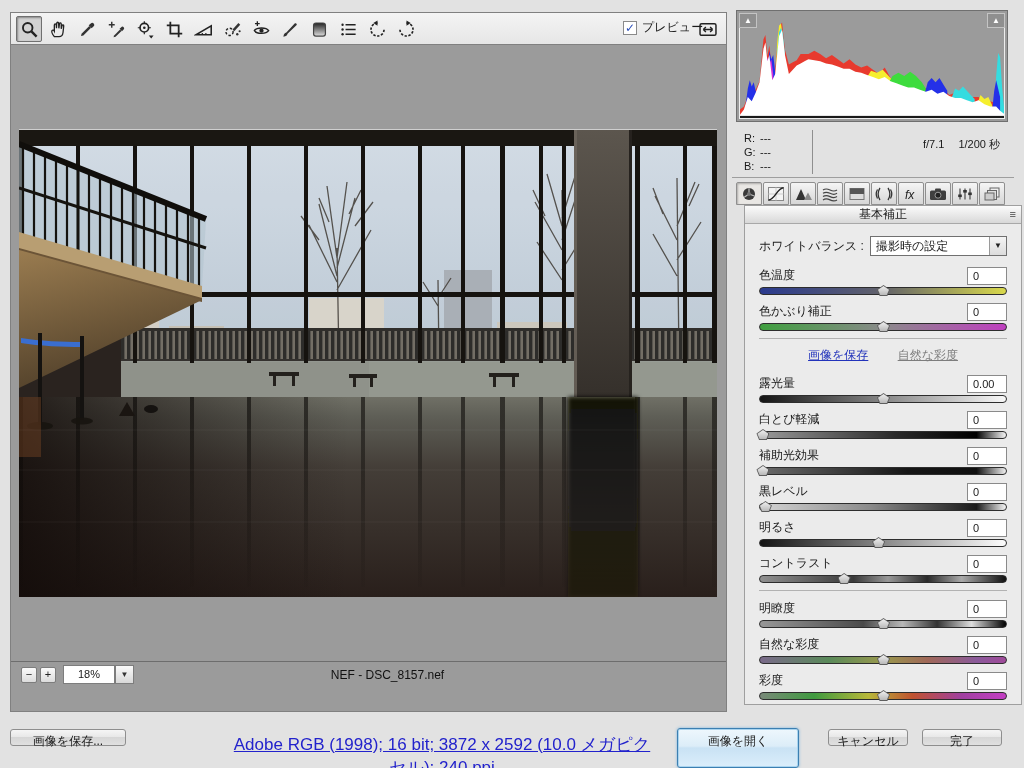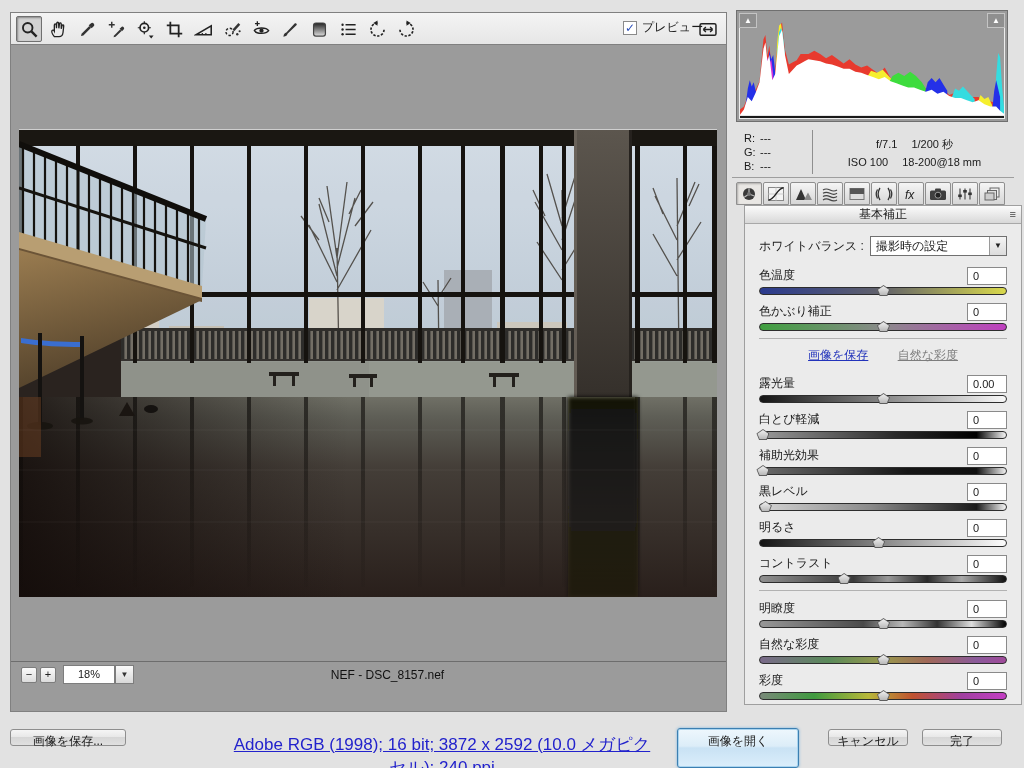--- a/index.html
+++ b/index.html
@@ -35,21 +35,21 @@
   #histogram-box { position:absolute; left:4px; top:0; width:272px; height:112px; background:#9b9b9b; border:1px solid #6f6f6f; }
   #histo-plot { position:absolute; left:2px; top:2px; width:266px; height:106px; border-left:1px solid #ededed; border-right:1px solid #ededed; border-bottom:1px solid #ededed; }
   #histo-plot svg { display:block; width:100%; height:100%; }
   .clip-btn { position:absolute; top:2px; width:18px; height:15px; background:#8f8f8f; border:1px solid #c4c4c4; color:#fff; font-size:8px; text-align:center; line-height:13px; }
   #shadow-clip { left:2px; } #highlight-clip { right:2px; }
 
   #camera-info { position:absolute; left:0; top:116px; width:282px; height:52px; border-bottom:1px solid #9e9e9e; font-size:11px; }
   #rgb-col { position:absolute; left:12px; top:5px; line-height:14px; }
   #rgb-col span.lbl { display:inline-block; width:16px; }
   #info-divider { position:absolute; left:80px; top:4px; width:1px; height:44px; background:#8f8f8f; }
-  #exif-col { position:absolute; left:90px; top:9px; width:185px; text-align:center; line-height:18px; }
+  #exif-col { position:absolute; left:90px; top:9px; width:185px; text-align:right; line-height:18px; }
   #exif-col b { font-weight:normal; margin:0 7px; }
 
   #tab-row { position:absolute; left:4px; top:172px; display:flex; gap:1px; }
   .tab { width:26px; height:23px; background:linear-gradient(#f5f5f5,#d6d6d6); border:1px solid #8f8f8f; border-radius:2px 2px 0 0; display:flex; align-items:center; justify-content:center; }
   .tab svg { width:20px; height:16px; }
   .tab.selected { background:#e9e7e4; box-shadow:inset 1px 1px 2px rgba(0,0,0,.25); }
 
   #panel-box { position:absolute; left:12px; top:195px; width:278px; height:500px; border:1px solid #9f9f9f; background:#ebebeb; }
   #panel-header { position:relative; height:18px; background:linear-gradient(#fbfbfb,#d8d8d8); border-bottom:1px solid #a8a8a8; text-align:center; line-height:17px; font-size:12px; }
   #panel-menu-icon { position:absolute; right:5px; top:0; font-size:11px; color:#444; }
@@ -388,21 +388,20 @@
 
   <div id="camera-info">
     <div id="rgb-col">
       <div><span class="lbl">R:</span><span>---</span></div>
       <div><span class="lbl">G:</span><span>---</span></div>
       <div><span class="lbl">B:</span><span>---</span></div>
     </div>
     <div id="info-divider"></div>
     <div id="exif-col">
       <div><b>f/7.1</b><b>1/200 秒</b></div>
-      <div><b>ISO 100</b><b>18-200@18 mm</b></div>
     </div>
   </div>
 
   <div id="tab-row">
       <div class="tab selected">
         <svg viewBox="0 0 20 16">
           <circle cx="10" cy="8" r="6" fill="#3a3a3a"></circle>
           <path d="M10,8 L10,2.3 M10,8 L15.4,10 M10,8 L5.2,11.3" stroke="#bbb" stroke-width="1.2"></path>
           <circle cx="10" cy="8" r="2" fill="#777"></circle>
         </svg>

